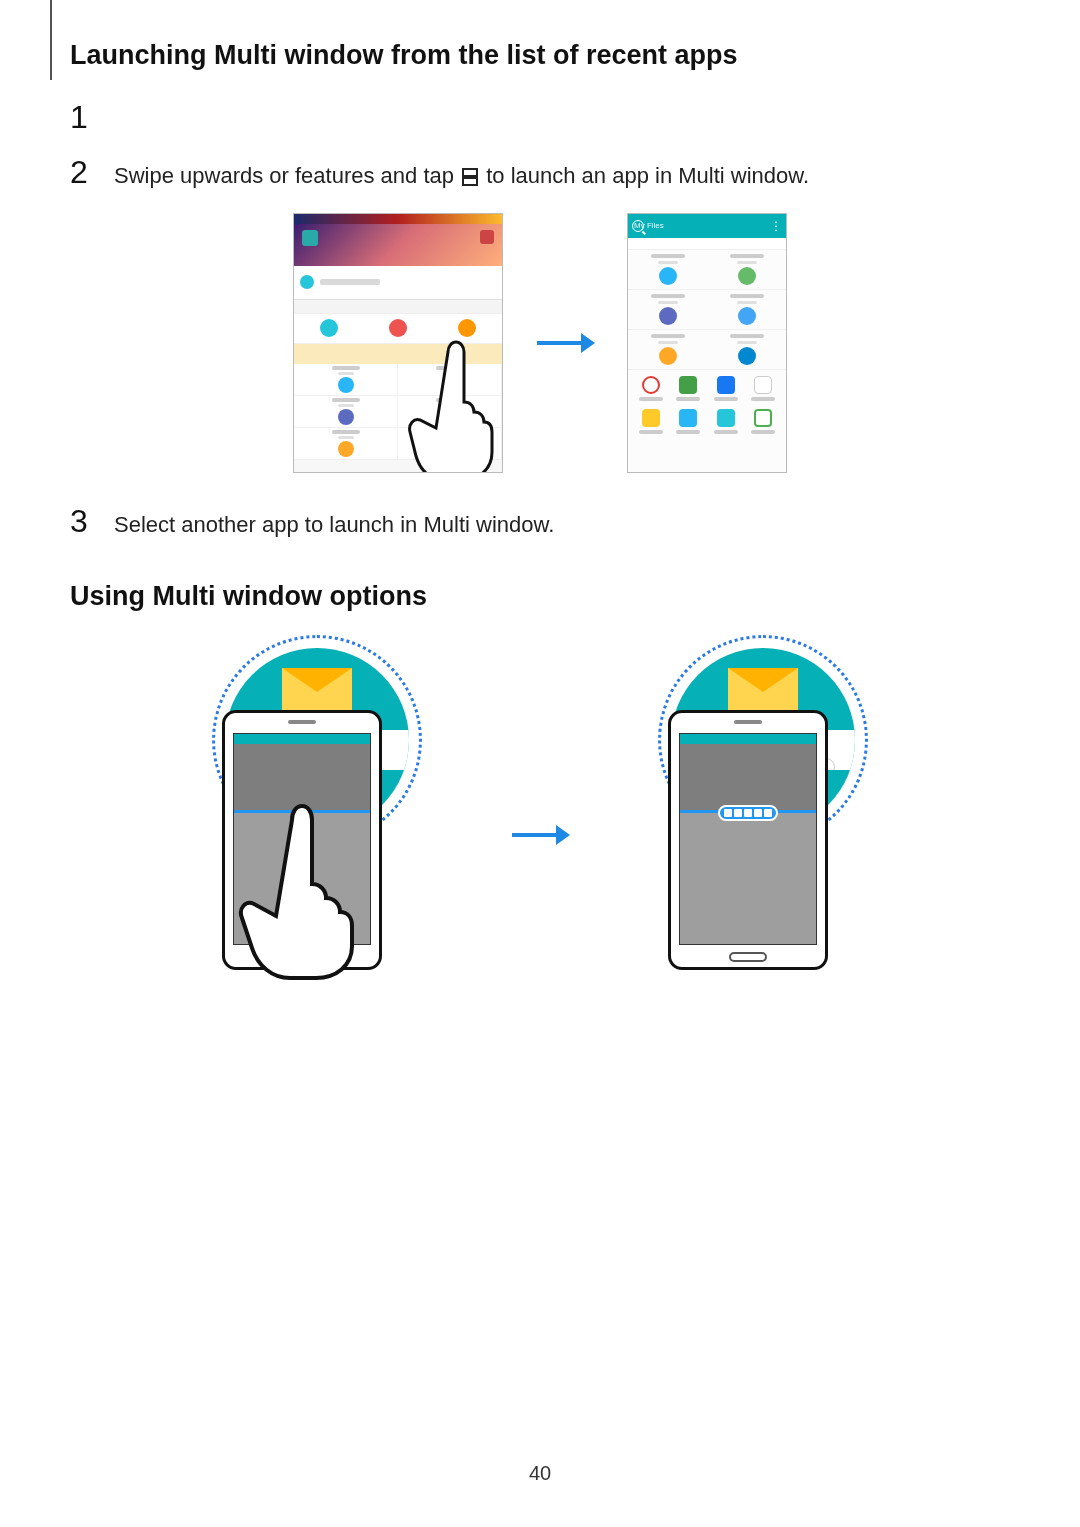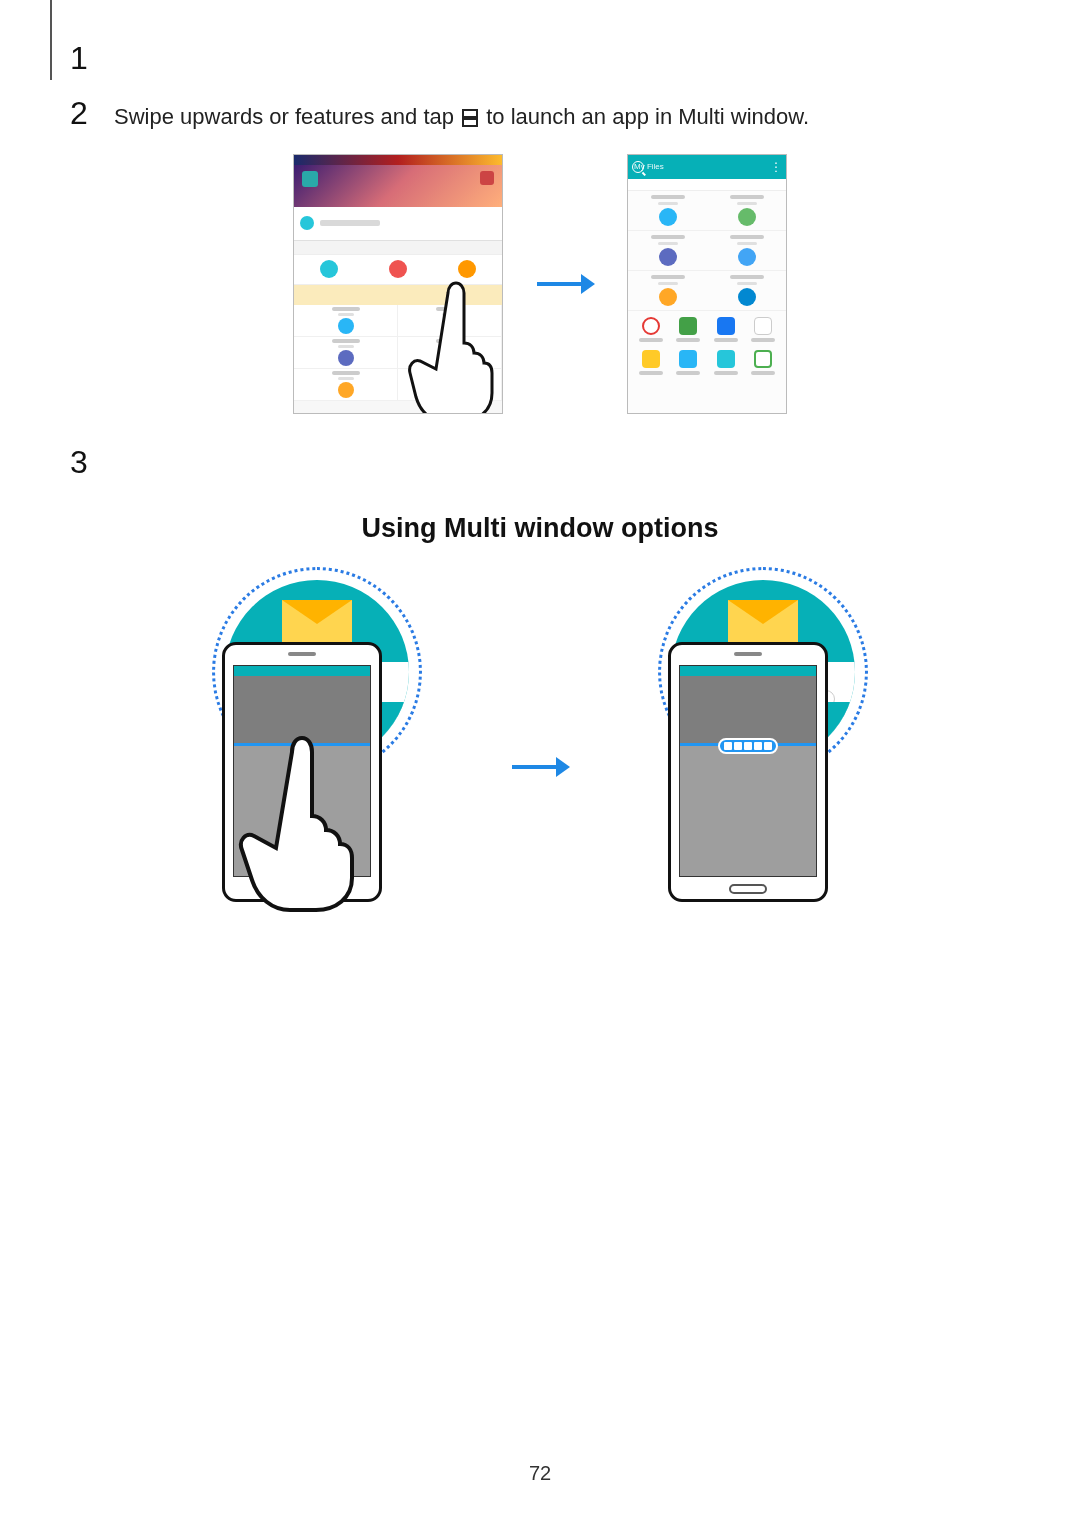--- a/index.html
+++ b/index.html
@@ -1,21 +1,21 @@
 <!DOCTYPE html>
 <html><head>
 <meta charset="utf-8">
 <style>
   * { box-sizing: border-box; margin: 0; padding: 0; }
   html, body { width: 1080px; height: 1527px; background: #fff; font-family: Arial, Helvetica, sans-serif; color: #222; }
   .page { position: relative; width: 1080px; height: 1527px; padding: 40px 70px 60px 70px; }
   .margin-rule { position: absolute; left: 50px; top: 0; width: 2px; height: 80px; background: #555; }
   .section-header { font-size: 22px; color: #333; margin-bottom: 50px; }
   .h2 { font-size: 27px; font-weight: bold; color: #111; margin-bottom: 28px; }
-  .h2b { margin-top: 32px; text-align: center; }
+  .h2b { margin-top: 40px; }
   .step { display: flex; align-items: baseline; gap: 18px; margin-bottom: 18px; font-size: 22px; color: #222; }
   .step-num { font-size: 32px; font-weight: 400; color: #111; width: 26px; text-align: left; }
   .step-text { flex: 1; line-height: 1.4; }
   .inline-icon { display: inline-block; vertical-align: -3px; margin: 0 2px; }
   .para { font-size: 22px; line-height: 1.5; color: #222; margin-bottom: 20px; }
   .page-num { position: absolute; bottom: 42px; left: 0; right: 0; text-align: center; font-size: 20px; color: #333; }
 
   
   .figure-row { display: flex; justify-content: center; align-items: center; gap: 30px; margin: 18px 0 30px 0; }
 
@@ -94,20 +94,21 @@
 
   .hand2 { position:absolute; left:60px; top:160px; width:140px; height:180px; pointer-events:none;}
 </style>
 </head>
 <body>
 
 <div class="page">
   <div class="margin-rule"></div>
 
 
+  <div class="h2">Launching Multi window from the list of recent apps</div>
 
   <div class="step">
     <div class="step-num">1</div>
   </div>
 
   <div class="step">
     <div class="step-num">2</div>
     <div class="step-text">
       <span>Swipe upwards or features and tap</span>
       <span class="inline-icon">
@@ -264,20 +265,21 @@
         <div class="app">
             <div class="sq circ" style="background:#fff;border:2px solid #4caf50"></div>
             <div class="al"></div>
           </div>
       </div>
     </div>
   </div>
 
   <div class="step">
     <div class="step-num">3</div>
+    <div class="step-text">Select another app to launch in Multi window.</div>
   </div>
 
   <div class="h2 h2b">Using Multi window options</div>
 
   <div class="figure2">
 
     <div class="phgroup">
       <div class="bubble">
         <div class="inner">
           <div class="env"></div>
@@ -346,14 +348,14 @@
               <div class="hi"></div>
               <div class="hi"></div>
               <div class="hi"></div>
           </div>
         </div>
         <div class="home"></div>
       </div>
     </div>
   </div>
 
-  <div class="page-num">72</div>
+  <div class="page-num">40</div>
 </div>
 
 </body></html>

